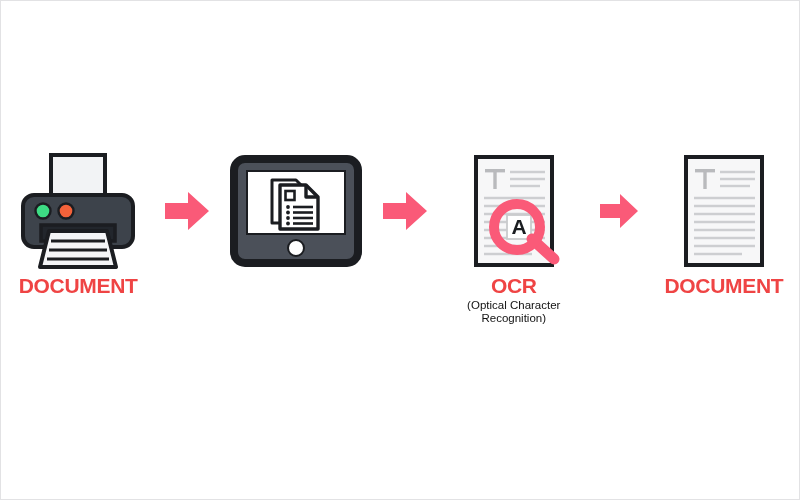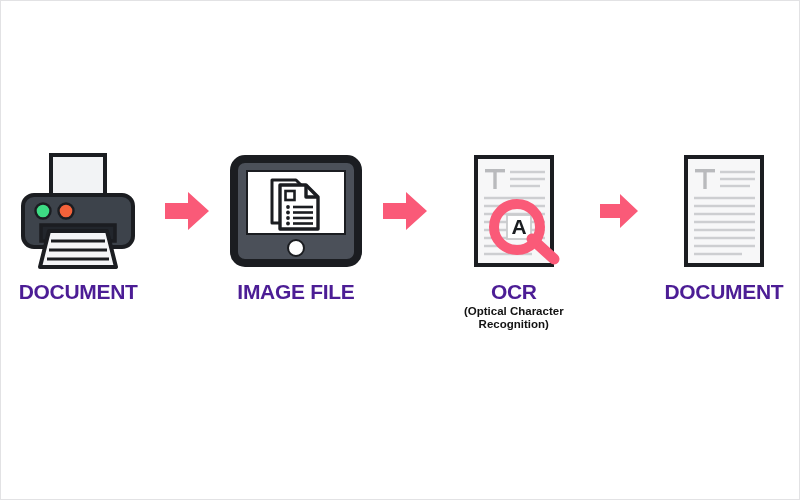--- a/index.html
+++ b/index.html
@@ -40,33 +40,33 @@
     align-items: center;
     width: 160px;
   }
   .step-art {
     height: 120px;
     display: flex;
     align-items: center;
     justify-content: center;
   }
   .step-label {
-    margin-top: 10px;
+    margin-top: 4px;
     text-align: center;
     font-weight: bold;
     font-size: 21px;
     line-height: 1.06;
     letter-spacing: -0.3px;
-    color: #4c1d95;
+    color: #ef4444;
     text-transform: uppercase;
   }
   .step-sub {
     margin-top: 2px;
     text-align: center;
-    font-weight: bold;
+    font-weight: normal;
     font-size: 11.5px;
     line-height: 1.12;
     color: #121212;
   }
 
   .arrow-cell {
     width: 66px;
     height: 120px;
     display: flex;
     align-items: center;
@@ -132,21 +132,20 @@
             <line x1="63" y1="52" x2="83" y2="52" stroke="#1b1d21" stroke-width="2.6"></line>
           <circle cx="58" cy="57.5" r="1.9" fill="#1b1d21"></circle>
             <line x1="63" y1="57.5" x2="83" y2="57.5" stroke="#1b1d21" stroke-width="2.6"></line>
           <circle cx="58" cy="63" r="1.9" fill="#1b1d21"></circle>
             <line x1="63" y1="63" x2="83" y2="63" stroke="#1b1d21" stroke-width="2.6"></line>
           <circle cx="58" cy="68.5" r="1.9" fill="#1b1d21"></circle>
             <line x1="63" y1="68.5" x2="83" y2="68.5" stroke="#1b1d21" stroke-width="2.6"></line>
         </svg>
       </div>
       <div class="step-label">
-        <div>IMAGE FILE</div>
       </div>
     </div>
 
     <div class="arrow-cell">
       <svg width="48" height="42" viewBox="0 0 48 42">
         <path d="M2 13 L25 13 L25 2 L46 21 L25 40 L25 29 L2 29 Z" fill="#FA5A78"></path>
       </svg>
     </div>
 
     <div class="step">

